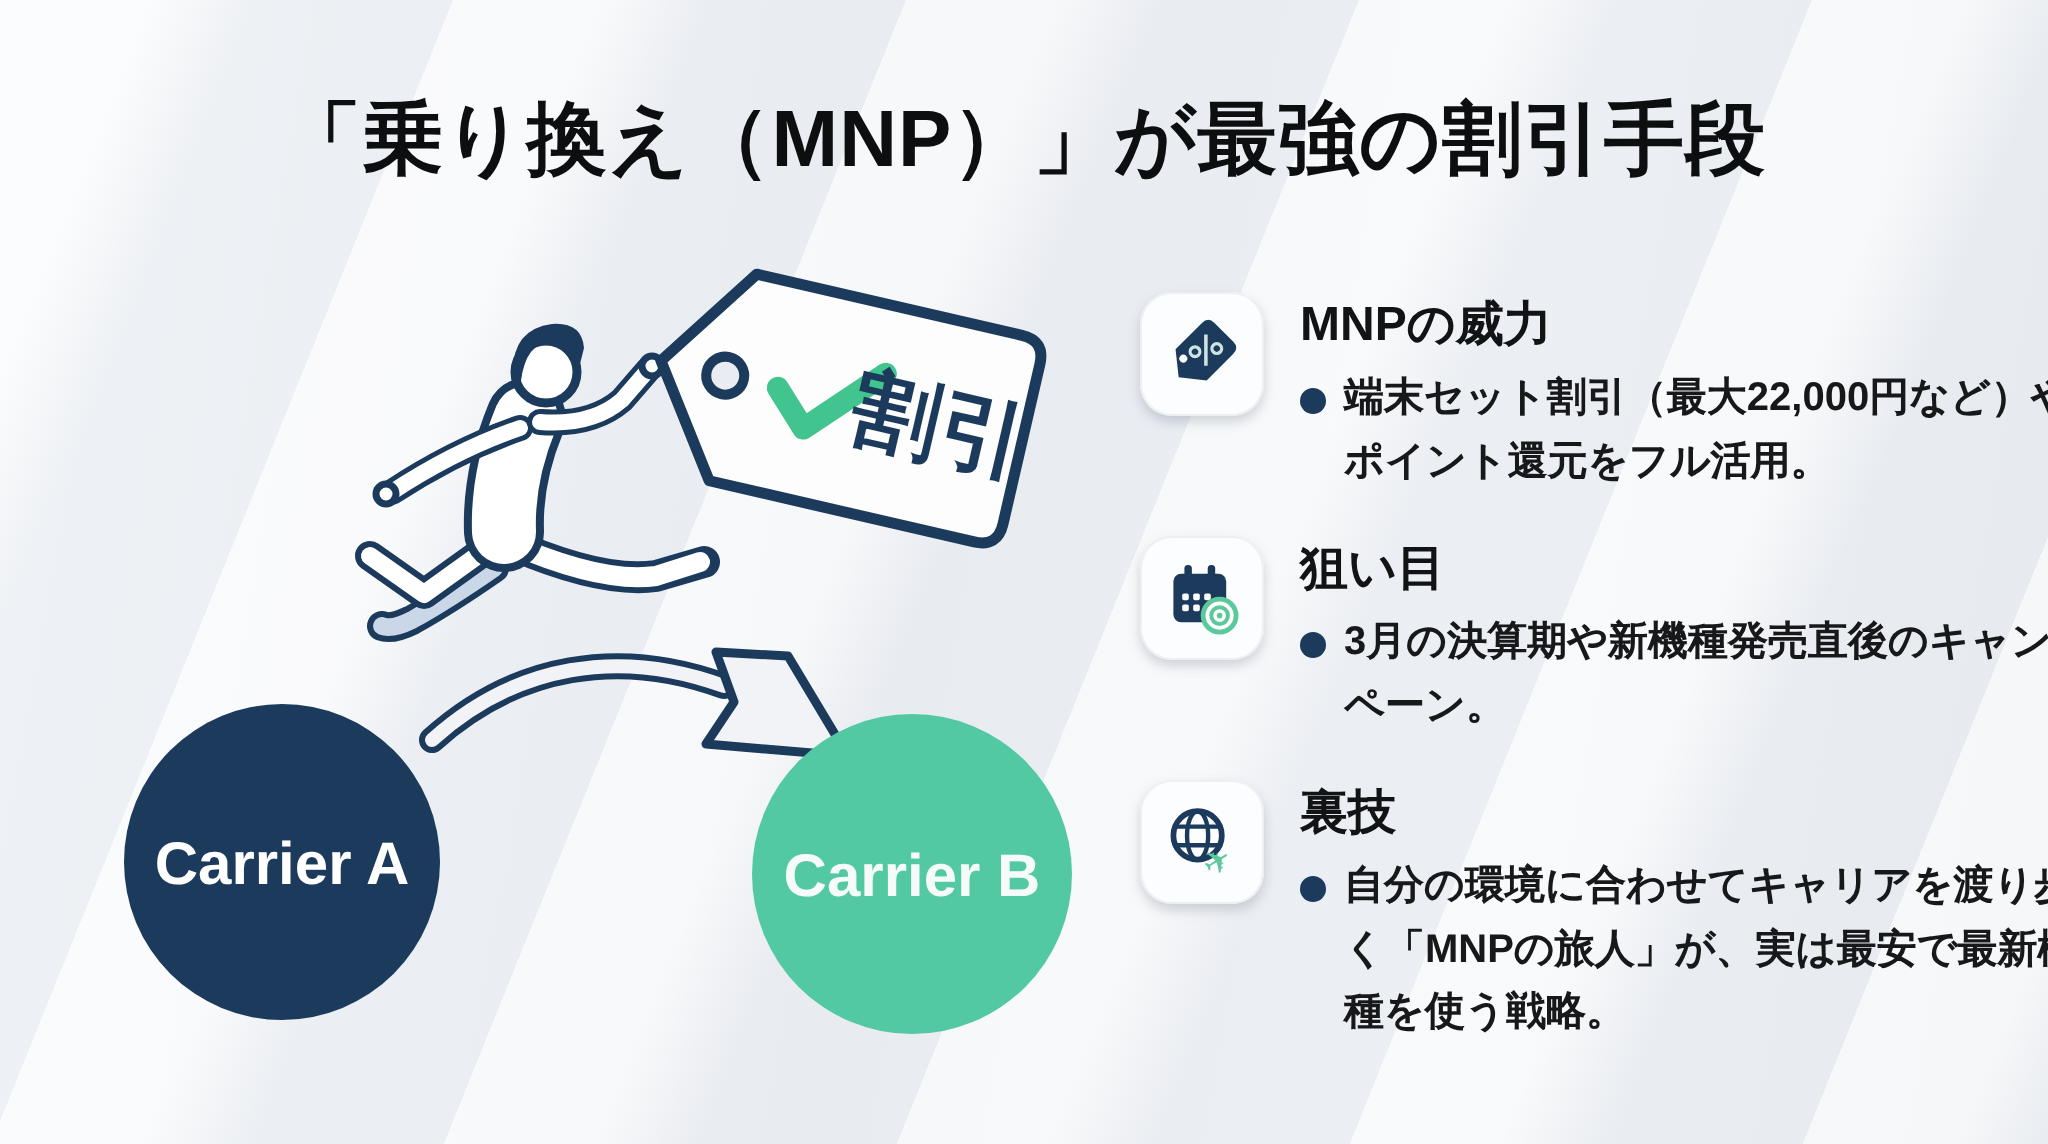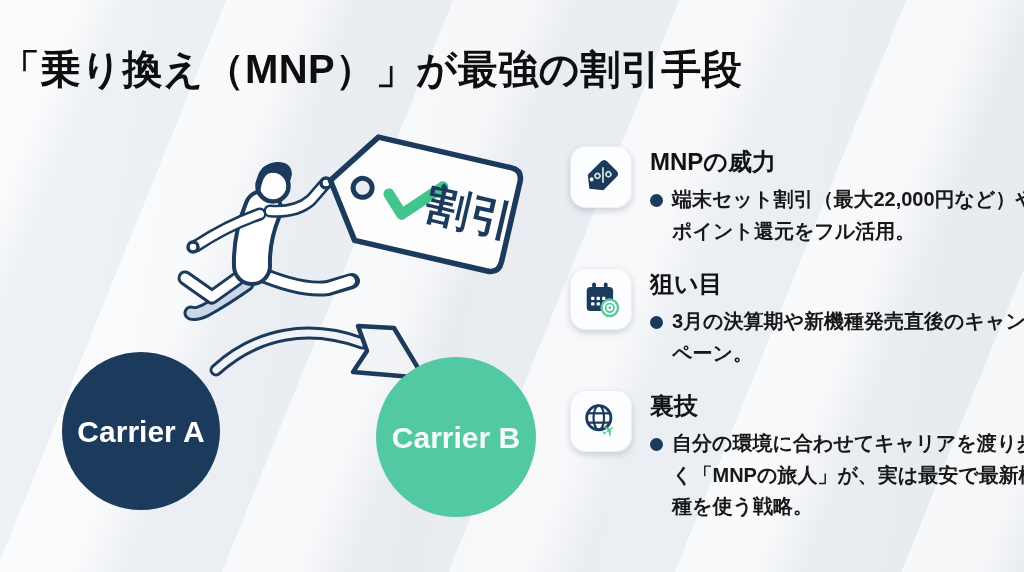--- a/index.html
+++ b/index.html
@@ -5,21 +5,21 @@
   html,body{margin:0;padding:0;}
   body{
     width:1024px;height:572px;overflow:hidden;position:relative;
     font-family:"Liberation Sans","DejaVu Sans",sans-serif;
     background:
       repeating-linear-gradient(112deg, rgba(255,255,255,0.55) 0 70px, rgba(223,228,235,0.35) 120px 210px),
       linear-gradient(100deg,#f7f9fb 0%,#edeff3 45%,#f2f4f7 70%,#eaedf1 100%);
   }
   .title{
     position:absolute;top:42px;left:0;right:0;margin:0;
-    text-align:left;font-size:40px;font-weight:800;color:#0d0e10;
+    text-align:center;font-size:40px;font-weight:800;color:#0d0e10;
     letter-spacing:0.5px;
   }
   .illu{position:absolute;left:0;top:0;}
   .item{position:absolute;left:570px;display:flex;gap:18px;align-items:flex-start;}
   .tile{
     width:62px;height:62px;border-radius:16px;background:#fcfdfe;flex:none;
     box-shadow:0 3px 6px rgba(96,106,125,0.28), inset 0 0 0 1px #edeff3;
     display:flex;align-items:center;justify-content:center;
   }
   .content h2{margin:0 0 6px 0;font-size:24px;font-weight:800;color:#121315;}

